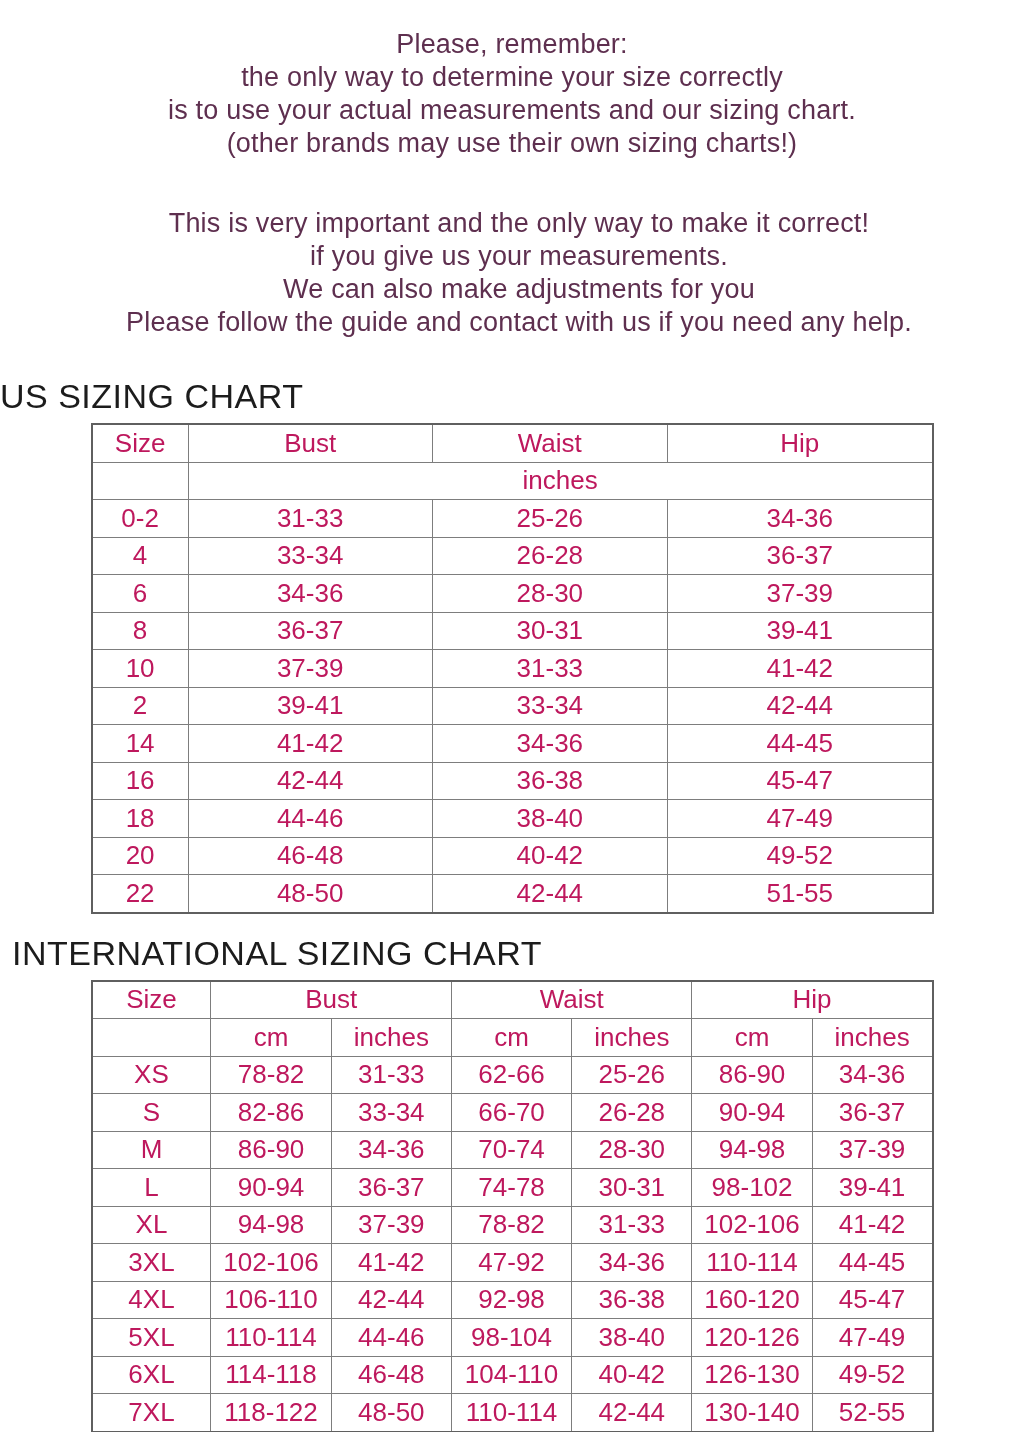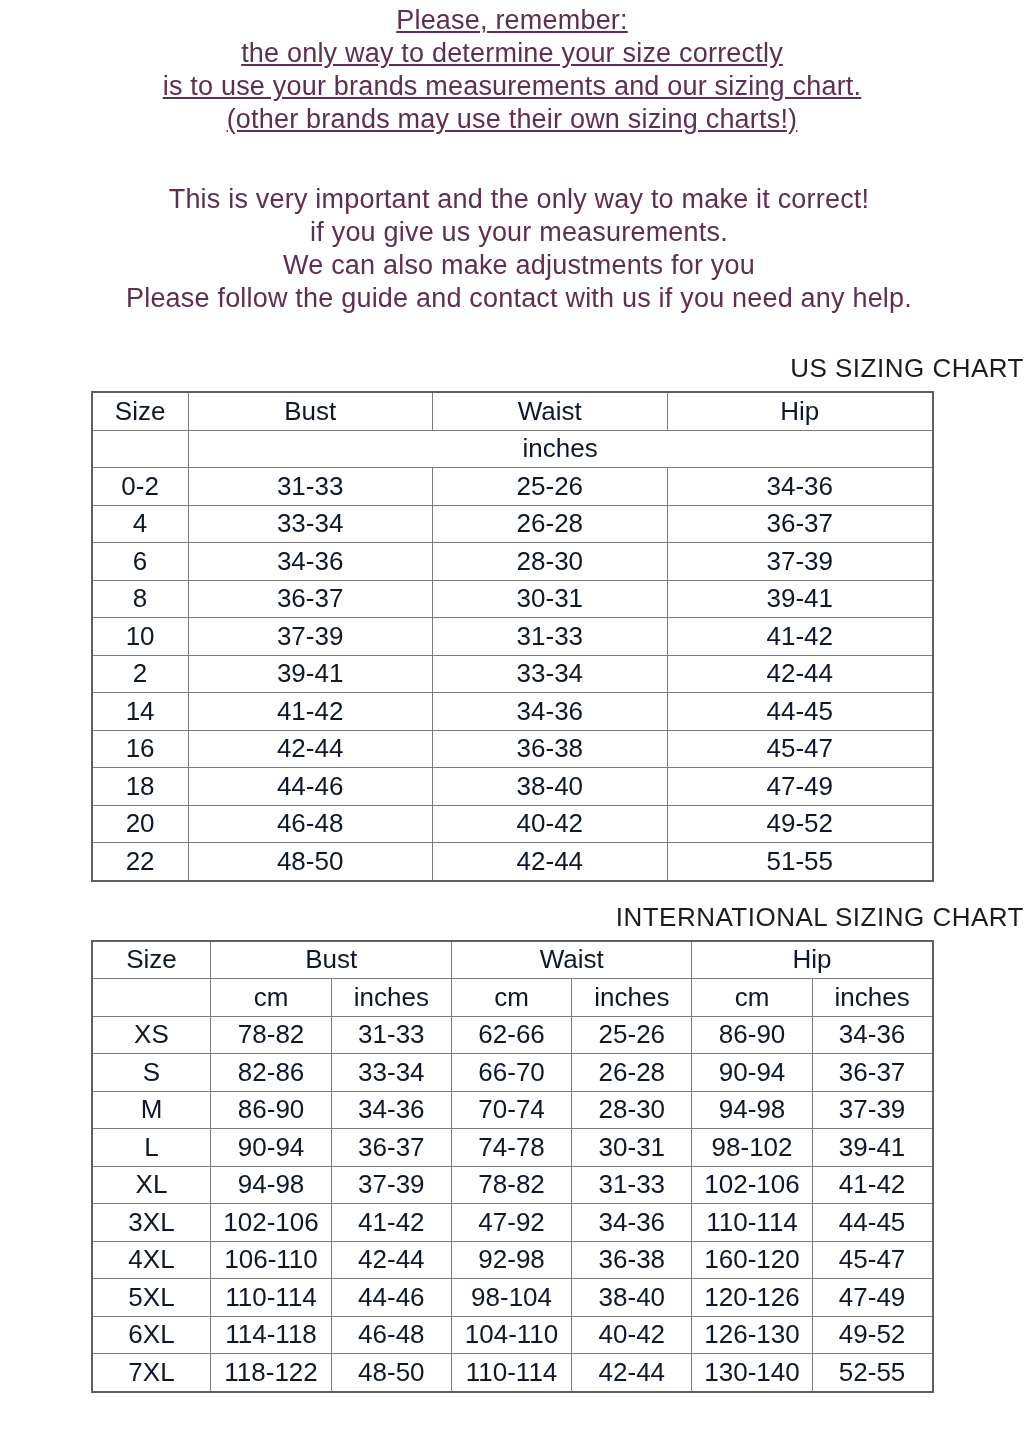--- a/index.html
+++ b/index.html
@@ -17,37 +17,37 @@
     position: relative;
   }
   .intro {
     text-align: center;
     color: #5e2f4f;
     font-size: 27px;
     line-height: 33px;
     font-weight: 400;
     letter-spacing: 0.2px;
   }
-  .intro-block-1 { padding-top: 4px; text-decoration: underline; }
+  .intro-block-1 { padding-top: 28px; }
   .intro-block-2 { margin-top: 47px; margin-left: 14px; }
   .chart-title {
-    text-align: right;
+    text-align: left;
     color: #1c1c1c;
-    font-size: 26px;
+    font-size: 34px;
     font-weight: 400;
     letter-spacing: 0.5px;
   }
   .us-title   { margin-top: 38px; margin-bottom: 7px; }
-  .intl-title { margin-top: 20px; margin-bottom: 7px; }
+  .intl-title { margin-top: 20px; margin-bottom: 7px; padding-left: 12px; }
   table.size-table {
     border-collapse: collapse;
     width: 843px;
     margin: 0 auto;
     table-layout: fixed;
-    color: #0f172a;
+    color: #be185d;
   }
   table.size-table th,
   table.size-table td {
     border: 1px solid #7d7d7d;
     text-align: center;
     font-weight: 400;
     font-size: 26px;
     height: 36.5px;
     padding: 0;
     overflow: hidden;
@@ -64,21 +64,21 @@
   table.intl col.c-m    { width: 14.3%; }
 </style>
 </head>
 <body>
 
 <div class="page">
 
   <div class="intro intro-block-1">
     <div>Please, remember:</div>
     <div>the only way to determine your size correctly</div>
-    <div>is to use your brands measurements and our sizing chart.</div>
+    <div>is to use your actual measurements and our sizing chart.</div>
     <div>(other brands may use their own sizing charts!)</div>
   </div>
 
   <div class="intro intro-block-2">
     <div>This is very important and the only way to make it correct!</div>
     <div>if you give us your measurements.</div>
     <div>We can also make adjustments for you</div>
     <div>Please follow the guide and contact with us if you need any help.</div>
   </div>
 

